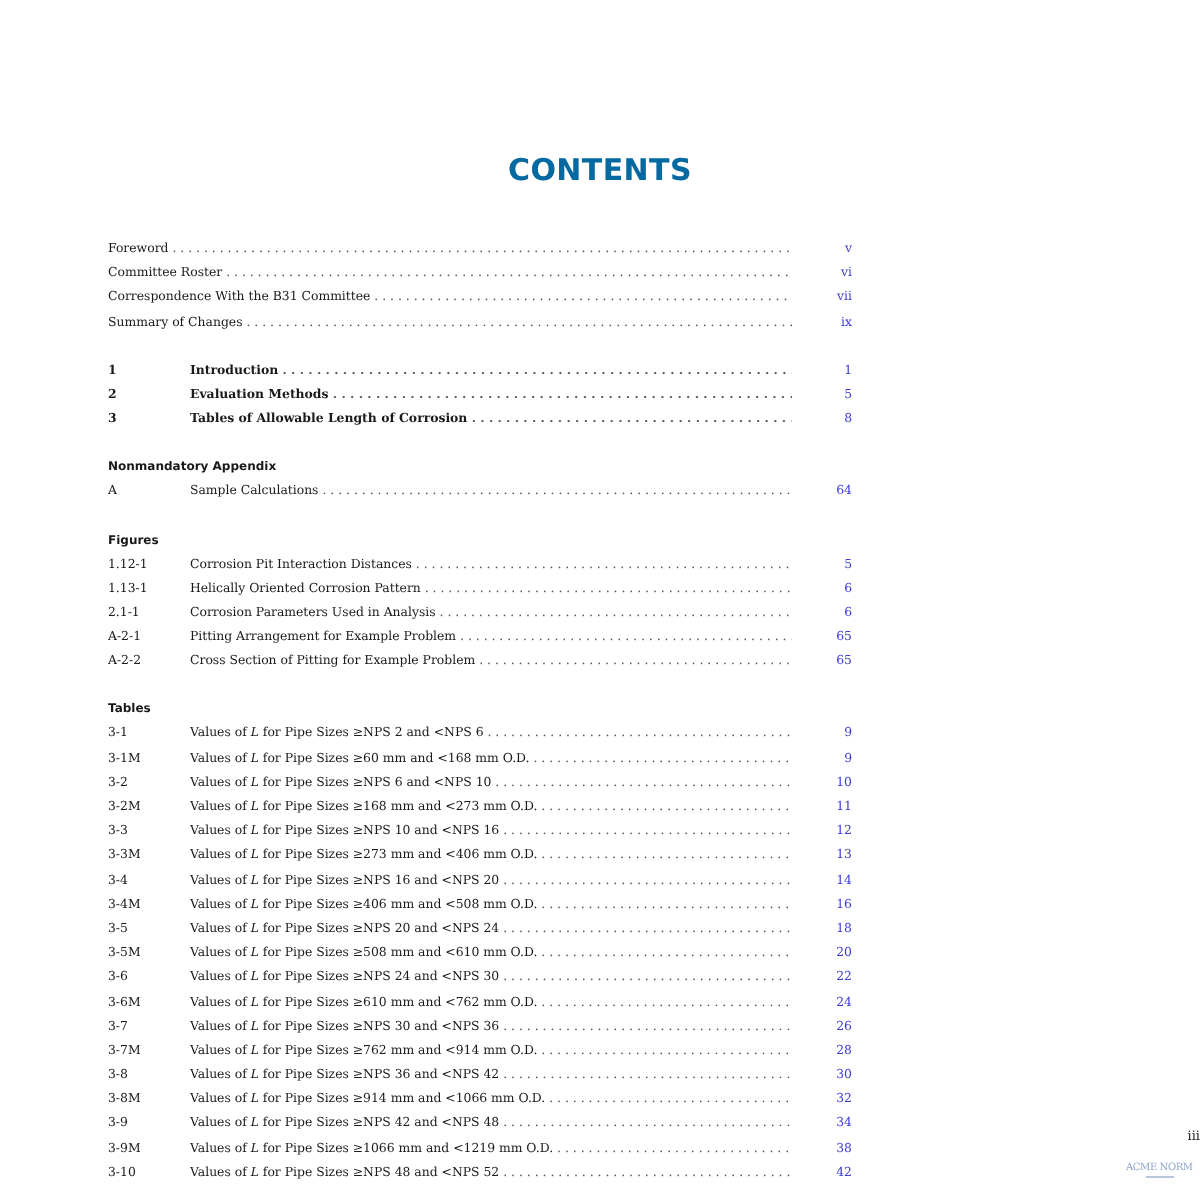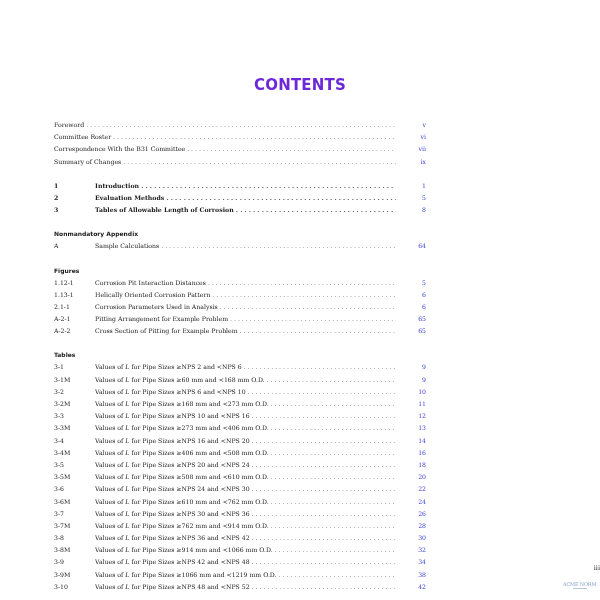--- a/index.html
+++ b/index.html
@@ -1,20 +1,20 @@
 <!DOCTYPE html>
 <html><head>
 <meta charset="utf-8">
 <style>
   html, body { margin: 0; padding: 0; background: #ffffff; }
   body { width: 600px; height: 600px; position: relative; overflow: hidden;
          font-family: "DejaVu Serif", "Liberation Serif", serif; color: #1a1a1a; }
   .title { position: absolute; top: 76px; left: 0; width: 600px; text-align: center;
            font-family: "DejaVu Sans", "Liberation Sans", sans-serif; font-weight: bold;
-           font-size: 15px; letter-spacing: 0.2px; color: #6d28d9; }
+           font-size: 15px; letter-spacing: 0.2px; color: #0369a1; }
   .toc { position: absolute; left: 54px; width: 372px; font-size: 6.2px; }
   .row { position: relative; height: 12.2px; line-height: 12.2px; white-space: nowrap; }
   .row .num { position: absolute; left: 0; }
   .row .txt { position: absolute; left: 0; right: 30px; overflow: hidden; }
   .row.indent .txt { left: 41px; }
   .row .txt::after { content: " . . . . . . . . . . . . . . . . . . . . . . . . . . . . . . . . . . . . . . . . . . . . . . . . . . . . . . . . . . . . . . . . . . . . . . . . . . . . . . . . . . . . . . . . . . . . . . . . . . . . . . . ."; color: #555; }
   .row .pg { position: absolute; right: 0; width: 20px; text-align: right; color: #3b3bd6; }
   .row.bold .txt { font-weight: bold; }
   .row.bold .num { font-weight: bold; }
   .sect { font-weight: bold; font-family: "DejaVu Sans", "Liberation Sans", sans-serif;

